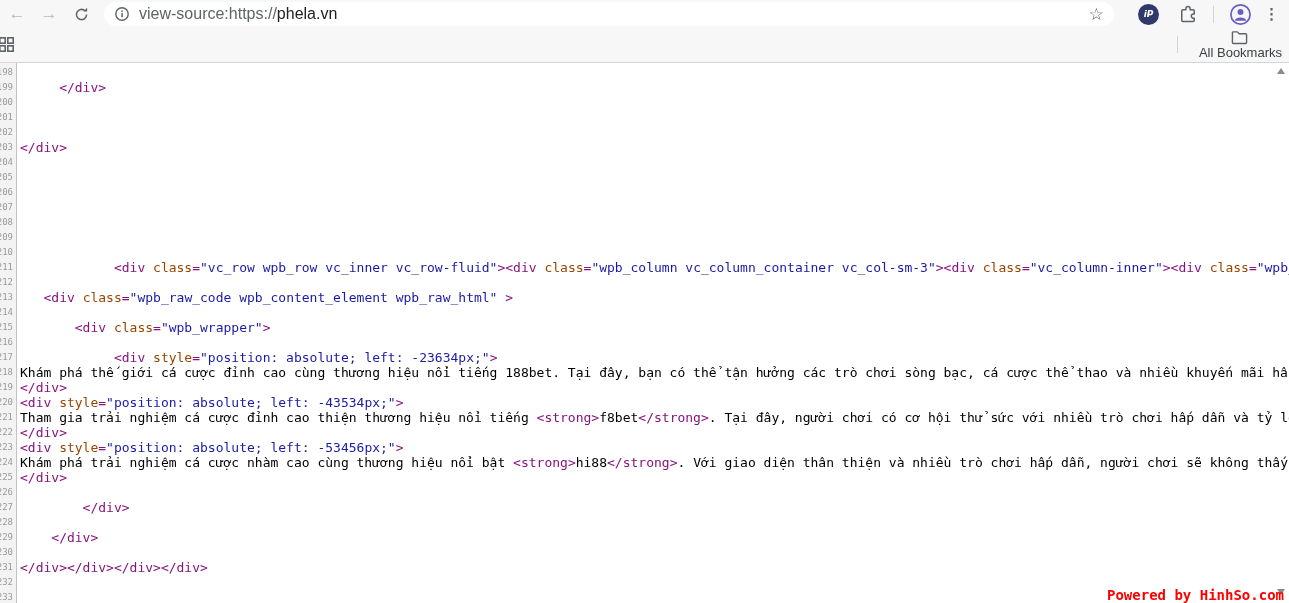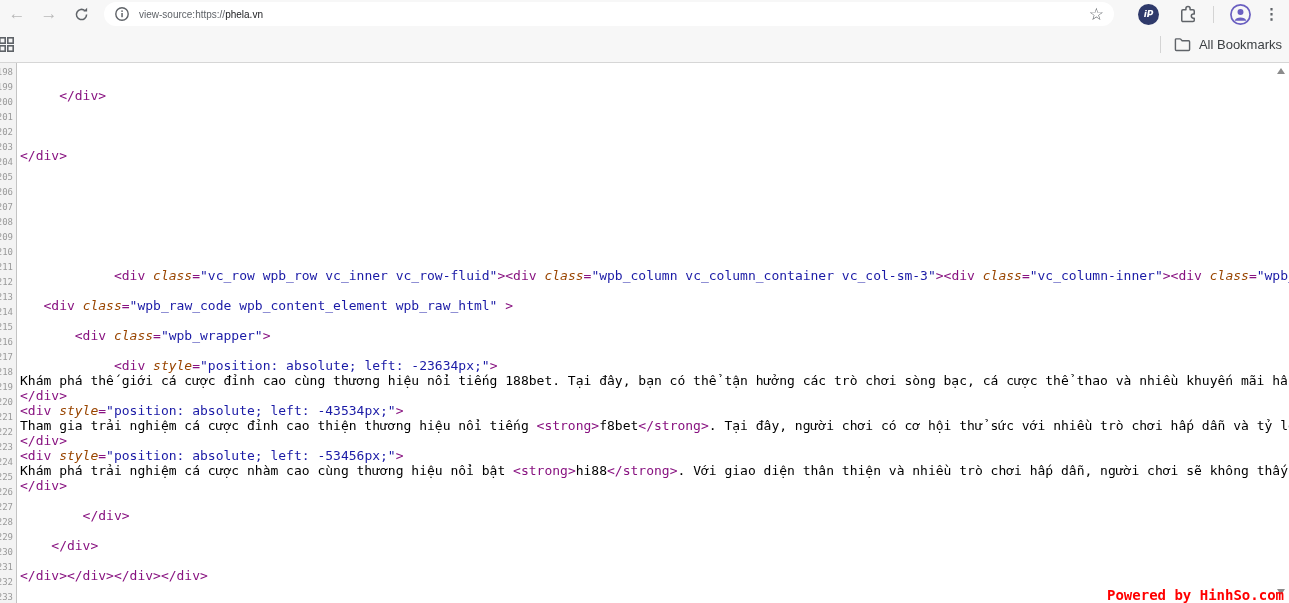--- a/index.html
+++ b/index.html
@@ -8,21 +8,21 @@
     font-family:"Liberation Sans",sans-serif;position:relative;
   }
   
   .chrome{height:62px;background:#f7f7f7;border-bottom:1px solid #d6d6d6;}
   .toolbar{height:28px;display:flex;align-items:center;}
   .navbtn{width:22px;height:22px;display:flex;align-items:center;justify-content:center;
     font-size:17px;color:#5f6368;cursor:pointer;flex:0 0 auto;}
   .navbtn.disabled{color:#b9b9b9;}
   .urlbar{flex:1 1 auto;height:24px;background:#fff;border-radius:13px;margin-left:12px;
     display:flex;align-items:center;padding:0 10px;min-width:0;}
-  .urltext{flex:1 1 auto;font-size:10px;margin-left:9px;white-space:nowrap;overflow:hidden;}
+  .urltext{flex:1 1 auto;font-size:16px;margin-left:9px;white-space:nowrap;overflow:hidden;}
   .url-prefix{color:#5f6368;}
   .url-host{color:#202124;}
   .star{font-size:17px;color:#5f6368;margin-left:8px;flex:0 0 auto;cursor:pointer;line-height:1;}
   .ipicon{width:21px;height:21px;border-radius:50%;background:#2f3a6b;color:#fff;
     font:italic bold 9px "DejaVu Sans",sans-serif;display:flex;align-items:center;
     justify-content:center;margin-left:24px;flex:0 0 auto;cursor:pointer;}
   .vsep{width:1px;height:17px;background:#d4d4d4;flex:0 0 auto;}
   .dots{font-size:15px;font-weight:bold;color:#5f6368;margin-left:12px;margin-right:10px;
     flex:0 0 auto;cursor:pointer;letter-spacing:0;}
   .iconbtn{flex:0 0 auto;display:flex;align-items:center;cursor:pointer;}
@@ -35,23 +35,23 @@
   
   .content{position:absolute;top:63px;left:0;right:0;bottom:0;background:#fff;overflow:hidden;}
   .gutterbg{position:absolute;left:0;top:0;bottom:0;width:16px;background:#f3f3f3;
     border-right:1px solid #c3c3c3;}
   #source-view{position:relative;padding-top:2px;}
   .srow{display:flex;height:15px;align-items:stretch;}
   .ln{flex:0 0 17px;overflow:hidden;}
   .lnn{display:block;width:33px;margin-left:-20px;text-align:right;
     font:9px "DejaVu Sans Mono",monospace;line-height:15px;color:#9a9a9a;}
   .code{white-space:pre;font:13px "DejaVu Sans Mono",monospace;line-height:15px;
-    padding-left:3px;color:#000;margin-top:8px;}
+    padding-left:3px;color:#000;}
   .seg-tag{color:var(--c-tag,#881280);}
-  .seg-attr{color:var(--c-attr,#994500);font-style:italic;}
+  .seg-attr{color:var(--c-attr,#994500);}
   .seg-val{color:var(--c-val,#1a1aa6);}
   .seg-txt{color:var(--c-txt,#000);}
   
   .sb-up{position:absolute;right:4px;top:5px;width:0;height:0;
     border-left:4px solid transparent;border-right:4px solid transparent;
     border-bottom:6px solid #8b8b8b;cursor:pointer;}
   .sb-down{position:absolute;right:4px;bottom:8px;width:0;height:0;
     border-left:4px solid transparent;border-right:4px solid transparent;
     border-top:6px solid #8b8b8b;cursor:pointer;}
   
@@ -100,21 +100,21 @@
     <span class="gridicon">
       <svg width="15" height="15" viewBox="0 0 15 15">
         <rect x="0.8" y="0.8" width="5.4" height="5.4" fill="none" stroke="#5f6368" stroke-width="1.6"></rect>
         <rect x="8.8" y="0.8" width="5.4" height="5.4" fill="none" stroke="#5f6368" stroke-width="1.6"></rect>
         <rect x="0.8" y="8.8" width="5.4" height="5.4" fill="none" stroke="#5f6368" stroke-width="1.6"></rect>
         <rect x="8.8" y="8.8" width="5.4" height="5.4" fill="none" stroke="#5f6368" stroke-width="1.6"></rect>
       </svg>
     </span>
     <span class="bb-spacer"></span>
     <span class="vsep"></span>
-    <span class="allbm" style="margin-left:13px;">
+    <span class="allbm" style="margin-left:13px;flex-direction:column;">
       <svg width="17" height="15" viewBox="0 0 18 15">
         <path d="M1.5 3.2V12.8a1 1 0 0 0 1 1h13a1 1 0 0 0 1-1V4.6a1 1 0 0 0-1-1H8.6L7 1.8a1 1 0 0 0-.7-.3H2.5a1 1 0 0 0-1 1z" fill="none" stroke="#5f6368" stroke-width="1.5" stroke-linejoin="round"></path>
       </svg>
       <span class="allbm-label">All Bookmarks</span>
     </span>
   </div>
 </div>
 
 <div class="content">
   <div class="gutterbg"></div>

